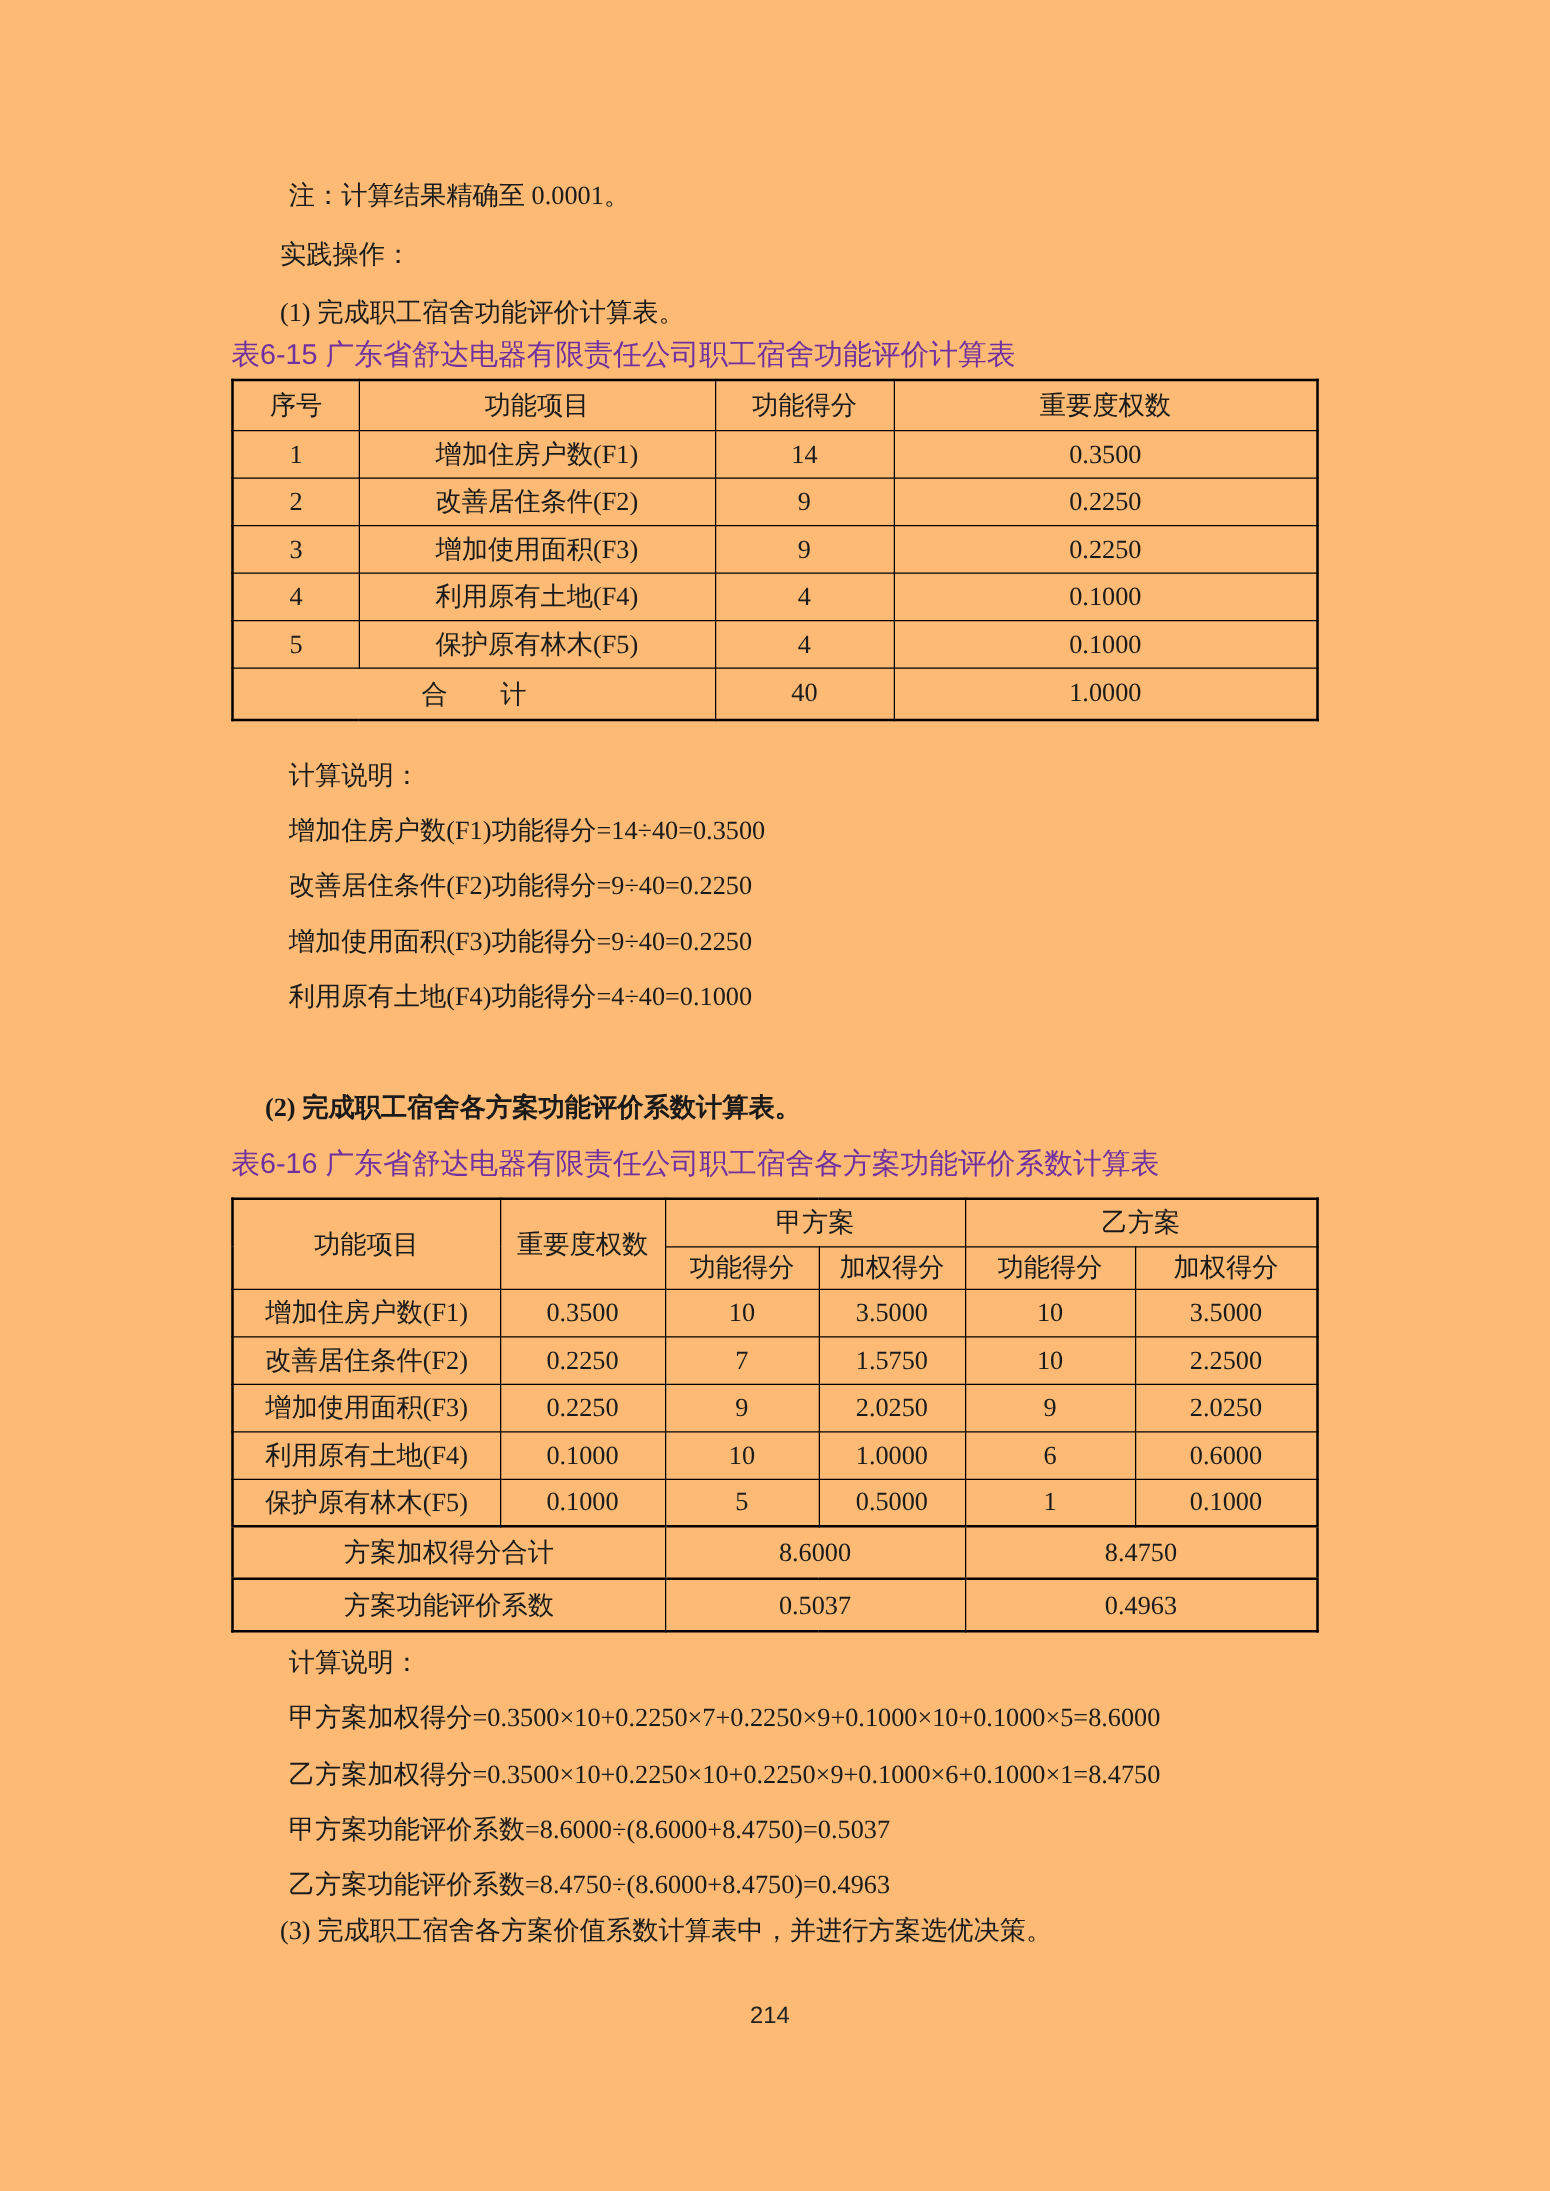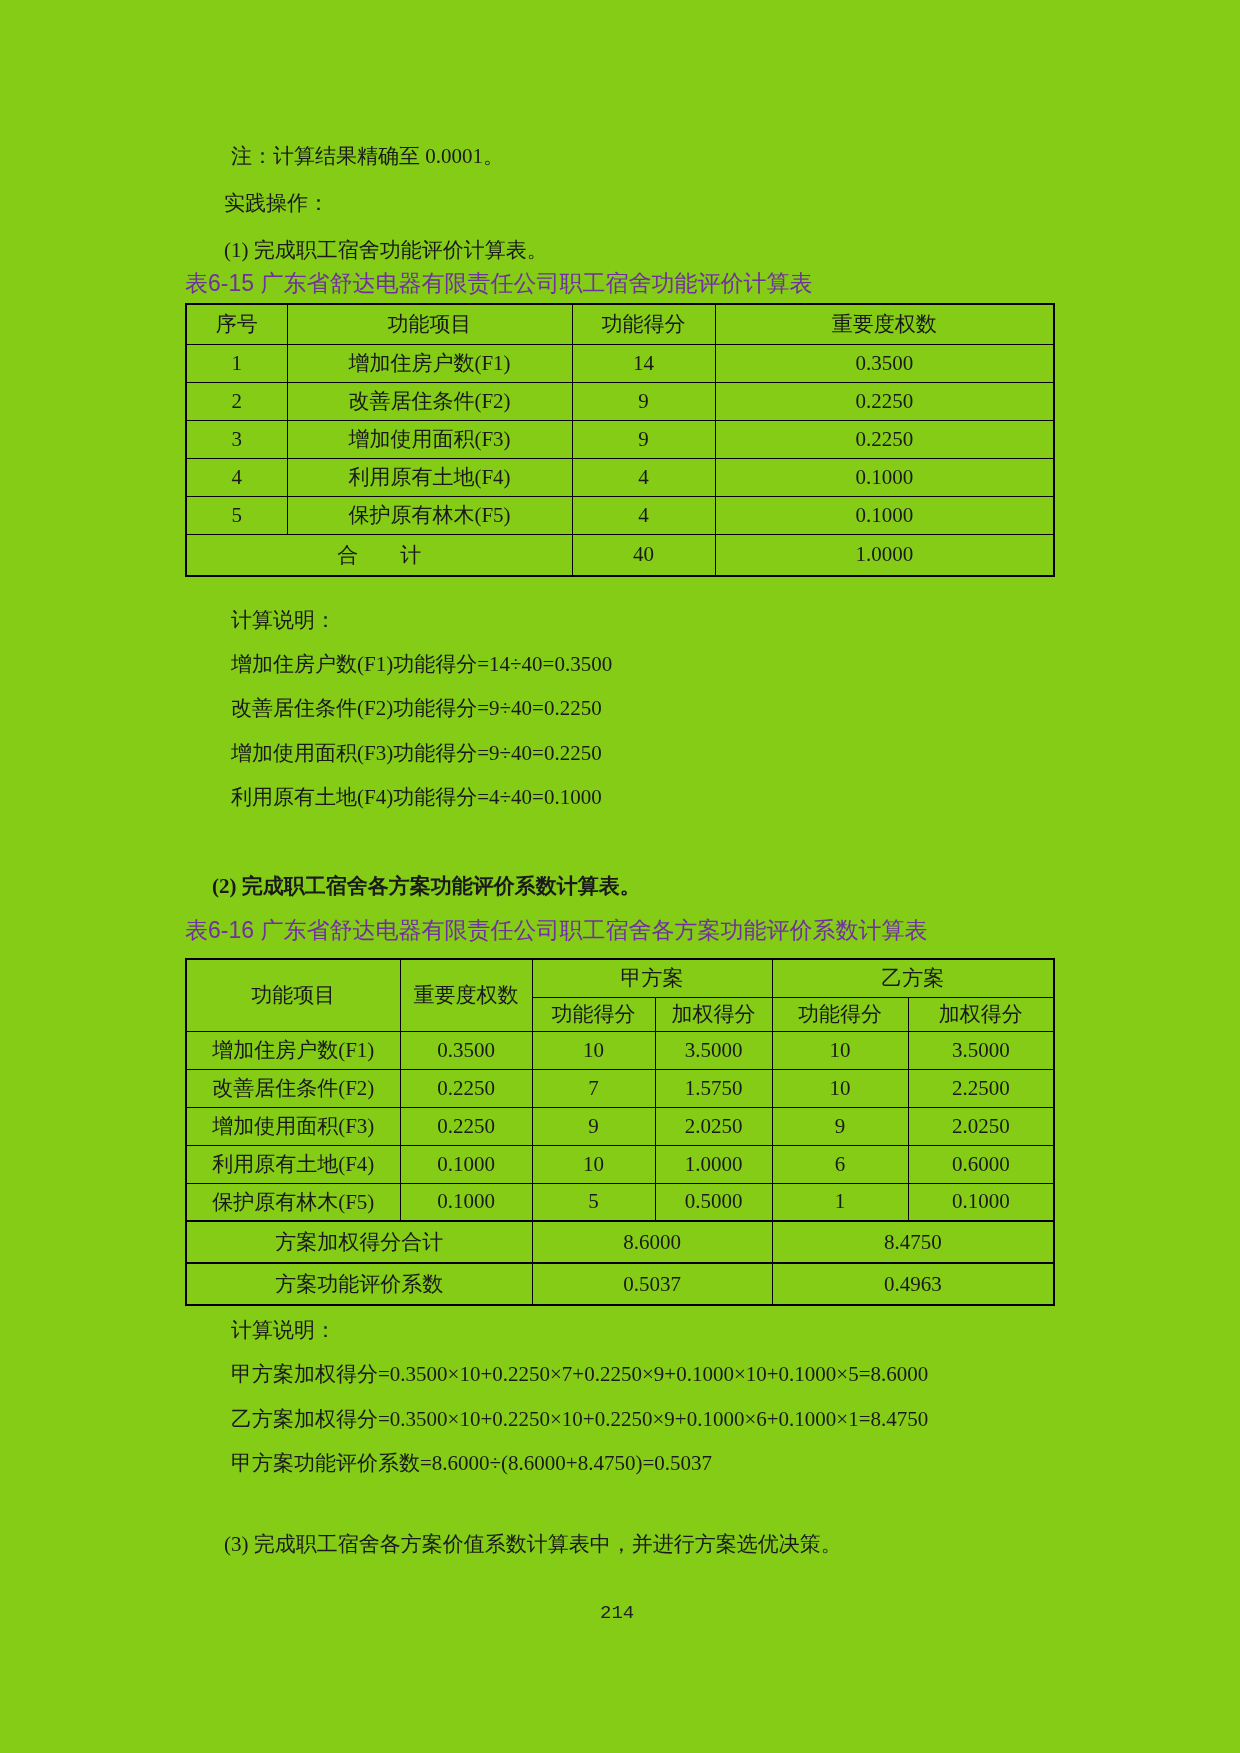--- a/index.html
+++ b/index.html
@@ -1,19 +1,19 @@
 <!DOCTYPE html>
 <html><head>
 <meta charset="utf-8">
 <style>
   html,body{margin:0;padding:0;background:#ffffff;}
   #page{
     position:relative;
     width:1240px;height:1753px;
-    background:#84cc16;
+    background:#fdba74;
     font-family:"Liberation Serif","DejaVu Serif",serif;
     color:#1a1a1a;
     overflow:hidden;
   }
   .line{
     position:absolute;
     font-size:21px;
     line-height:27px;
     white-space:nowrap;
   }
@@ -42,21 +42,21 @@
     overflow:hidden;
   }
   tr.h40{height:40px;}
   tr.h38{height:38px;}
   tr.h34{height:34px;}
   tr.h42{height:42px;}
   table.t2 tr.sumrow td{border-top:2px solid #000;margin-top:27px;}
   td.vb{vertical-align:bottom;padding-bottom:5px;}
   #page-number{
     position:absolute;
-    font-family:Liberation Mono, monospace;
+    font-family:Liberation Sans, sans-serif;
     font-size:19px;
     color:#222222;
   }
 </style>
 </head>
 <body>
 
 <div id="page">
 
   <div class="line" style="left:231px;top:143px;">注：计算结果精确至 0.0001。</div>
@@ -198,17 +198,18 @@
         <td colspan="2">0.5037</td>
         <td colspan="2">0.4963</td>
       </tr>
     </tbody>
   </table>
 
   <div class="line" style="left:231px;top:1317px;">计算说明：</div>
   <div class="line" style="left:231px;top:1361px;">甲方案加权得分=0.3500×10+0.2250×7+0.2250×9+0.1000×10+0.1000×5=8.6000</div>
   <div class="line" style="left:231px;top:1406px;">乙方案加权得分=0.3500×10+0.2250×10+0.2250×9+0.1000×6+0.1000×1=8.4750</div>
   <div class="line" style="left:231px;top:1450px;">甲方案功能评价系数=8.6000÷(8.6000+8.4750)=0.5037</div>
+  <div class="line" style="left:231px;top:1494px;">乙方案功能评价系数=8.4750÷(8.6000+8.4750)=0.4963</div>
   <div class="line" style="left:224px;top:1531px;">(3) 完成职工宿舍各方案价值系数计算表中，并进行方案选优决策。</div>
 
   <div id="page-number" style="left:600px;top:1602px;">214</div>
 
 </div>
 
 </body></html>

